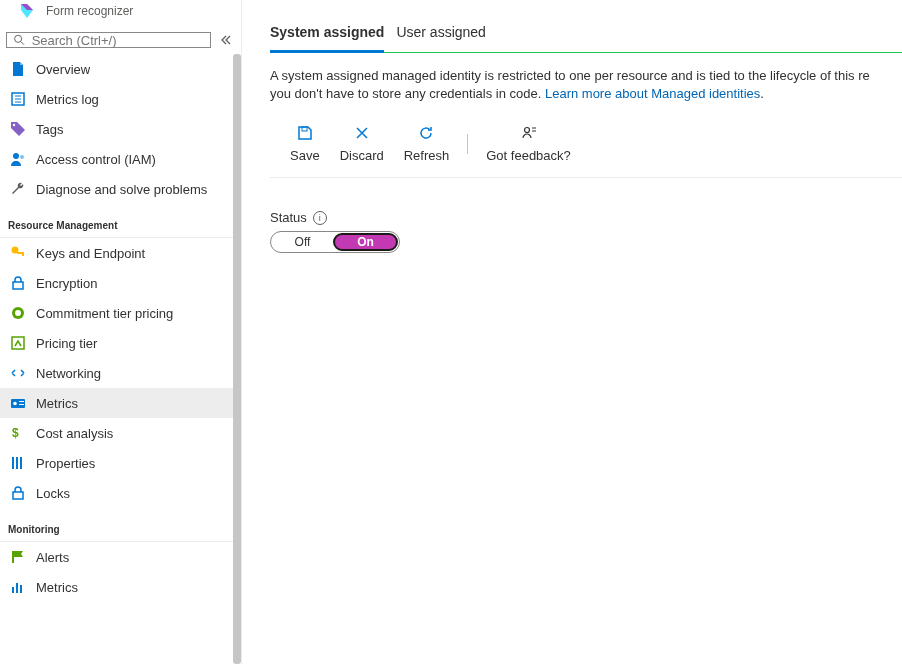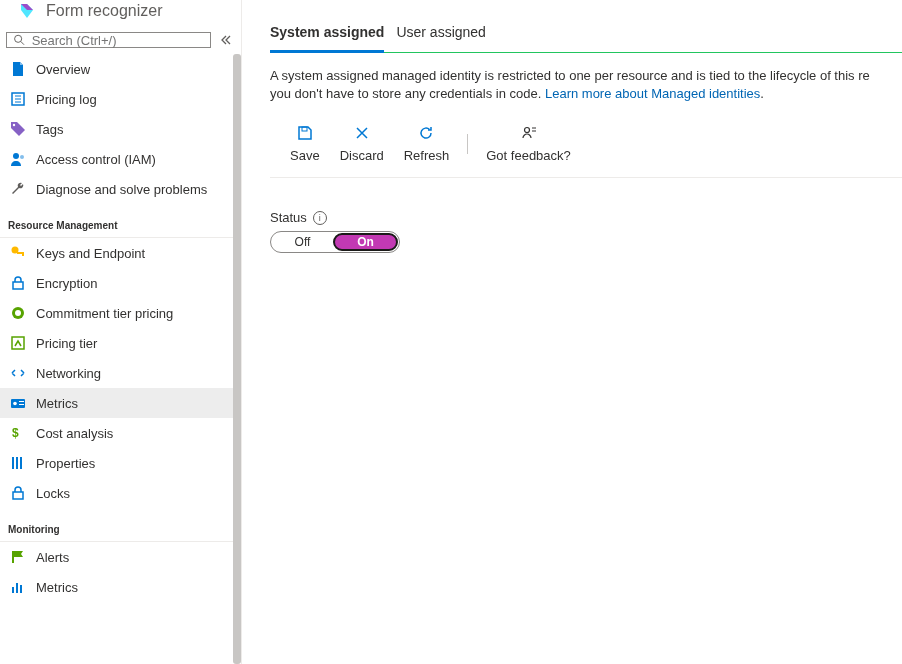--- a/index.html
+++ b/index.html
@@ -1,20 +1,20 @@
 <!DOCTYPE html>
 <html><head>
   <meta charset="utf-8">
   <style>
     * { box-sizing: border-box; margin: 0; padding: 0; }
     body { font-family: "Segoe UI", Arial, sans-serif; font-size: 13px; color: #323130; width: 902px; height: 664px; overflow: hidden; background: #fff; }
     .root { display: flex; height: 100%; }
     .sidebar { width: 242px; flex-shrink: 0; display: flex; flex-direction: column; padding-top: 0; border-right: 1px solid #edebe9; }
     .resource-header { display: flex; align-items: center; padding: 2px 8px 6px 18px; gap: 10px; }
-    .resource-header .title { font-size: 16px; color: #605e5c; }
+    .resource-header .title { font-size: 12px; color: #605e5c; }
     .search-row { display: flex; align-items: center; padding: 4px 6px 4px 6px; gap: 4px; }
     .search-box { flex: 1; height: 16px; border: 1px solid #8a8886; display: flex; align-items: center; padding: 0 6px; gap: 6px; color: #605e5c; background:#fff; }
     .search-box input { border: none; outline: none; font-size: 13px; color: #605e5c; width: 100%; background: transparent; }
     .collapse-btn { width: 20px; height: 20px; display:flex; align-items:center; justify-content:center; color:#605e5c; cursor:pointer; }
     .nav { flex:1; overflow:hidden; position: relative; }
     .nav-scroll { position:absolute; right:0; top:0; bottom:0; width:8px; background: #c8c6c4; border-radius:3px; }
     .nav-item { display:flex; align-items:center; gap:10px; padding: 7px 26px 7px 10px; cursor:pointer; font-size: 13px; color:#323130; }
     .nav-item.selected { background: #ededed; }
     .nav-item .icon { width:16px; height:16px; display:inline-flex; align-items:center; justify-content:center; flex-shrink:0; }
     .nav-section { padding: 10px 10px 6px 8px; font-weight:600; font-size:10px; color:#323130; border-bottom:1px solid #edebe9; margin-top:6px;}
@@ -81,21 +81,21 @@
       </div>
       <div class="nav-item">
         <span class="icon">
             <svg width="16" height="16" viewBox="0 0 16 16">
               <rect x="2" y="2" width="12" height="12" fill="none" stroke="#0078d4" stroke-width="1.5"></rect>
               <line x1="5" y1="5" x2="11" y2="5" stroke="#0078d4"></line>
               <line x1="5" y1="8" x2="11" y2="8" stroke="#0078d4"></line>
               <line x1="5" y1="11" x2="11" y2="11" stroke="#0078d4"></line>
             </svg>
           </span>
-        <span>Pricing log</span>
+        <span>Metrics log</span>
       </div>
       <div class="nav-item">
         <span class="icon">
             <svg width="16" height="16" viewBox="0 0 16 16">
               <path d="M1 1h6l8 8-6 6-8-8z" fill="#8661c5"></path>
               <circle cx="4" cy="4" r="1.2" fill="#fff"></circle>
             </svg>
           </span>
         <span>Tags</span>
       </div>

